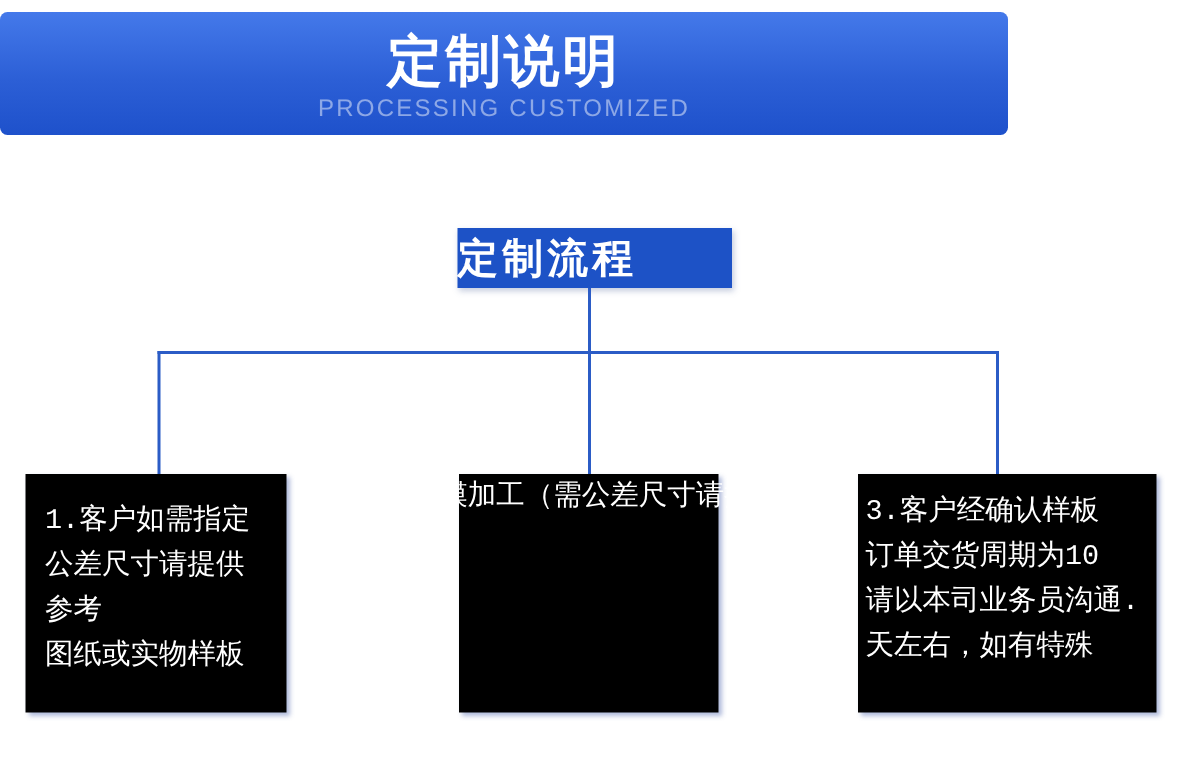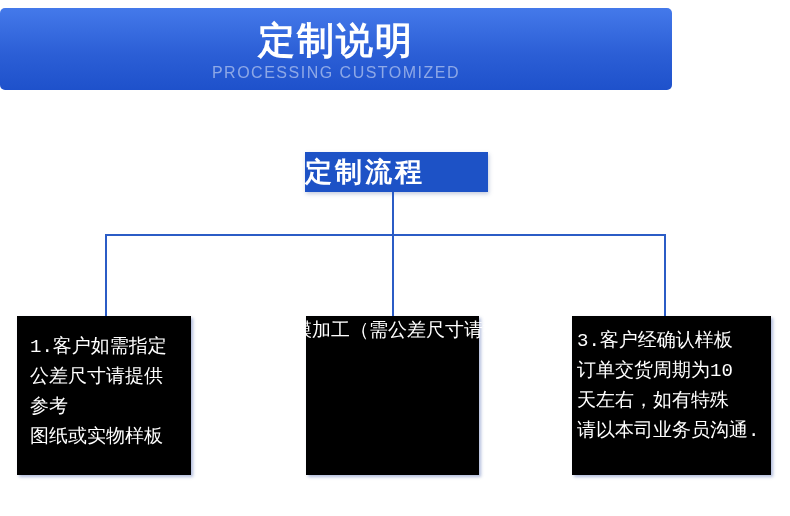--- a/index.html
+++ b/index.html
@@ -88,17 +88,17 @@
   </div>
 
   <div class="step-box step-2">
     <div class="step-line">2.开模加工（需</div>
     <div class="step-line">公差尺寸请提供）</div>
   </div>
 
   <div class="step-box step-3">
     <div class="step-line">3.客户经确认样板</div>
     <div class="step-line">订单交货周期为10</div>
+    <div class="step-line">请以本司业务员沟通.</div>
     <div class="step-line">天左右，如有特殊</div>
-    <div class="step-line">请以本司业务员沟通.</div>
   </div>
 
 </div>
 
 </body></html>

